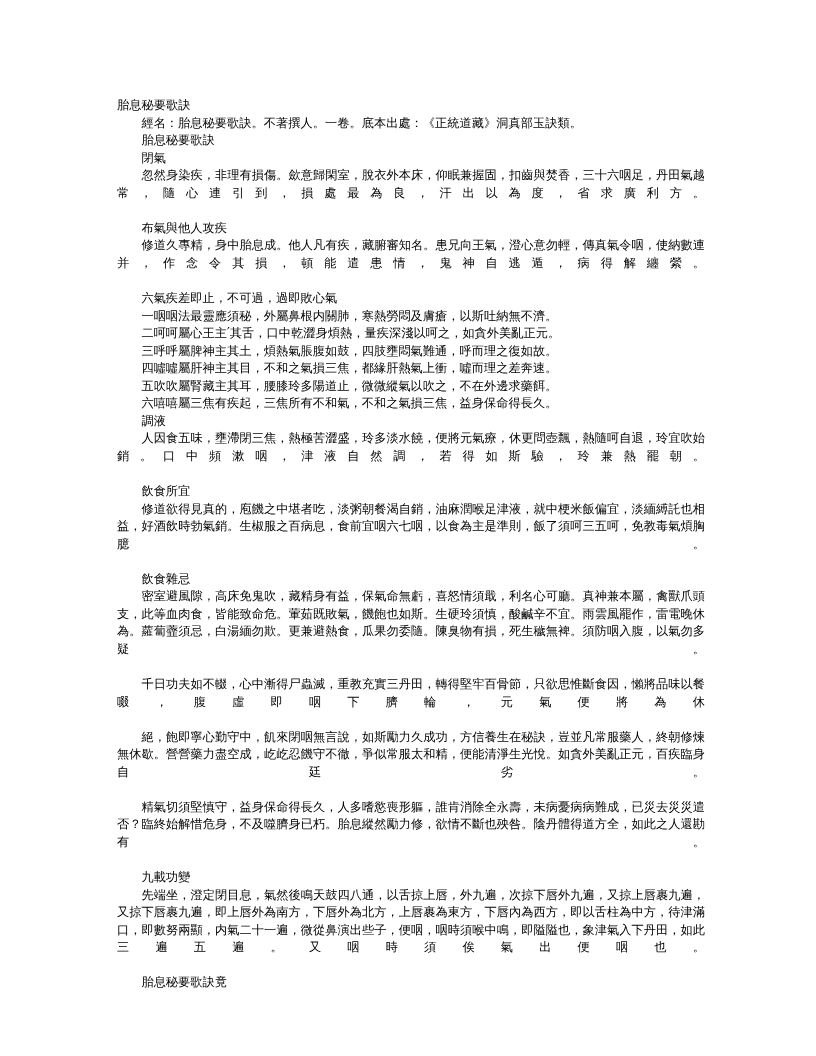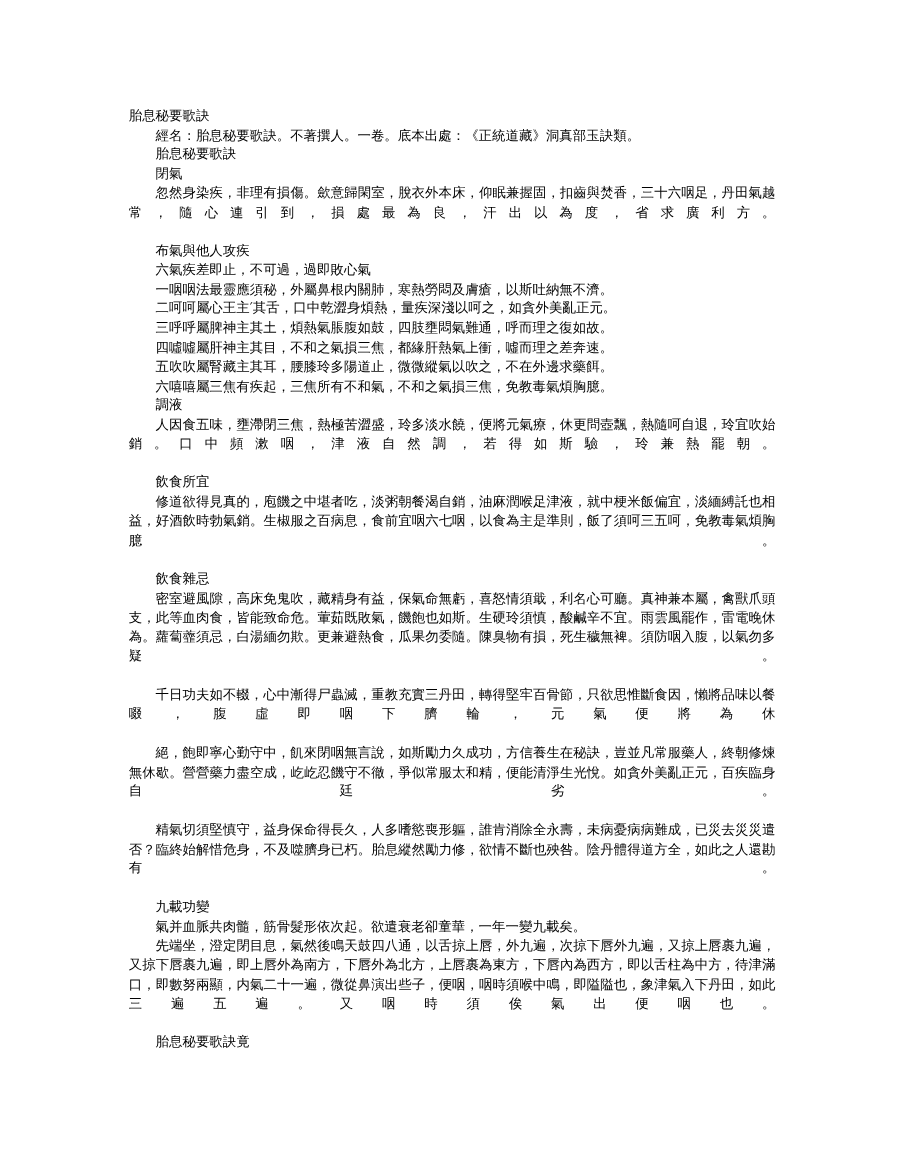--- a/index.html
+++ b/index.html
@@ -68,34 +68,34 @@
 <body>
 
 <div class="page">
   <div class="doc-body" id="doc-body">
       <p class="para-flush nojust">胎息秘要歌訣</p>
       <p class="para-indent nojust">經名：胎息秘要歌訣。不著撰人。一卷。底本出處：《正統道藏》洞真部玉訣類。</p>
       <p class="para-indent nojust">胎息秘要歌訣</p>
       <p class="para-indent nojust">閉氣</p>
       <p class="para-indent">忽然身染疾，非理有損傷。歛意歸閑室，脫衣外本床，仰眠兼握固，扣齒與焚香，三十六咽足，丹田氣越常，隨心連引到，損處最為良，汗出以為度，省求廣利方。</p>
       <p class="para-indent nojust">布氣與他人攻疾</p>
+      <p class="para-indent">修道久專精，身中胎息成。他人凡有疾，藏腑審知名。患兄向王氣，澄心意勿輕，傳真氣令咽，使納數連并，作念令其損，頓能遣患情，鬼神自逃遁，病得解纏縈。</p>
       <p class="para-indent nojust">六氣疾差即止，不可過，過即敗心氣</p>
       <p class="para-indent nojust">一咽咽法最靈應須秘，外屬鼻根内關肺，寒熱勞悶及膚瘡，以斯吐納無不濟。</p>
       <p class="para-indent nojust">二呵呵屬心王主′其舌，口中乾澀身煩熱，量疾深淺以呵之，如貪外美亂正元。</p>
       <p class="para-indent nojust">三呼呼屬脾神主其土，煩熱氣脹腹如鼓，四肢壅悶氣難通，呼而理之復如故。</p>
       <p class="para-indent nojust">四噓噓屬肝神主其目，不和之氣損三焦，都緣肝熱氣上衝，噓而理之差奔速。</p>
       <p class="para-indent nojust">五吹吹屬腎藏主其耳，腰膝玲多陽道止，微微縱氣以吹之，不在外邊求藥餌。</p>
-      <p class="para-indent nojust">六嘻嘻屬三焦有疾起，三焦所有不和氣，不和之氣損三焦，免教毒氣煩胸臆。</p>
+      <p class="para-indent nojust">六嘻嘻屬三焦有疾起，三焦所有不和氣，不和之氣損三焦，益身保命得長久。</p>
       <p class="para-indent nojust">調液</p>
       <p class="para-indent">人因食五味，壅滯閉三焦，熱極苦澀盛，玲多淡水饒，便將元氣療，休更問壺飄，熱隨呵自退，玲宜吹始銷。口中頻漱咽，津液自然調，若得如斯驗，玲兼熱罷朝。</p>
       <p class="para-indent nojust">飲食所宜</p>
       <p class="para-indent">修道欲得見真的，庖饑之中堪者吃，淡粥朝餐渴自銷，油麻潤喉足津液，就中梗米飯偏宜，淡緬縛託也相益，好酒飲時勃氣銷。生椒服之百病息，食前宜咽六七咽，以食為主是準則，飯了須呵三五呵，免教毒氣煩胸臆。</p>
       <p class="para-indent nojust">飲食雜忌</p>
       <p class="para-indent">密室避風隙，高床免鬼吹，藏精身有益，保氣命無虧，喜怒情須戢，利名心可廳。真神兼本屬，禽獸爪頭支，此等血肉食，皆能致命危。葷茹既敗氣，饑飽也如斯。生硬玲須慎，酸鹹辛不宜。雨雲風罷作，雷電晚休為。蘿蔔虀須忌，白湯緬勿欺。更兼避熱食，瓜果勿委隨。陳臭物有損，死生穢無裨。須防咽入腹，以氣勿多疑。</p>
       <p class="para-indent">千日功夫如不輟，心中漸得尸蟲滅，重教充實三丹田，轉得堅牢百骨節，只欲思惟斷食因，懶將品味以餐啜，腹虛即咽下臍輪，元氣便將為休</p>
       <p class="para-indent">絕，飽即寧心勤守中，飢來閉咽無言說，如斯勵力久成功，方信養生在秘訣，豈並凡常服藥人，終朝修煉無休歇。營營藥力盡空成，屹屹忍饑守不徹，爭似常服太和精，便能清淨生光悅。如貪外美亂正元，百疾臨身自廷劣。</p>
       <p class="para-indent">精氣切須堅慎守，益身保命得長久，人多嗜慾喪形軀，誰肯消除全永壽，未病憂病病難成，已災去災災遣否？臨終始解惜危身，不及噬臍身已朽。胎息縱然勵力修，欲情不斷也殃咎。陰丹體得道方全，如此之人還勘有。</p>
       <p class="para-indent nojust">九載功變</p>
-      <p class="para-indent nojust">氣并血脈共肉髓，筋骨髮形依次起。欲遣衰老卻童華，一年一變九載矣。</p>
       <p class="para-indent">先端坐，澄定閉目息，氣然後鳴天鼓四八通，以舌掠上唇，外九遍，次掠下唇外九遍，又掠上唇裹九遍，又掠下唇裹九遍，即上唇外為南方，下唇外為北方，上唇裹為東方，下唇內為西方，即以舌柱為中方，待津滿口，即數努兩顯，内氣二十一遍，微從鼻演出些子，便咽，咽時須喉中鳴，即隘隘也，象津氣入下丹田，如此三遍五遍。又咽時須俟氣出便咽也。</p>
       <p class="para-indent nojust">胎息秘要歌訣竟</p>
     </div>
 </div>
 
 </body></html>

